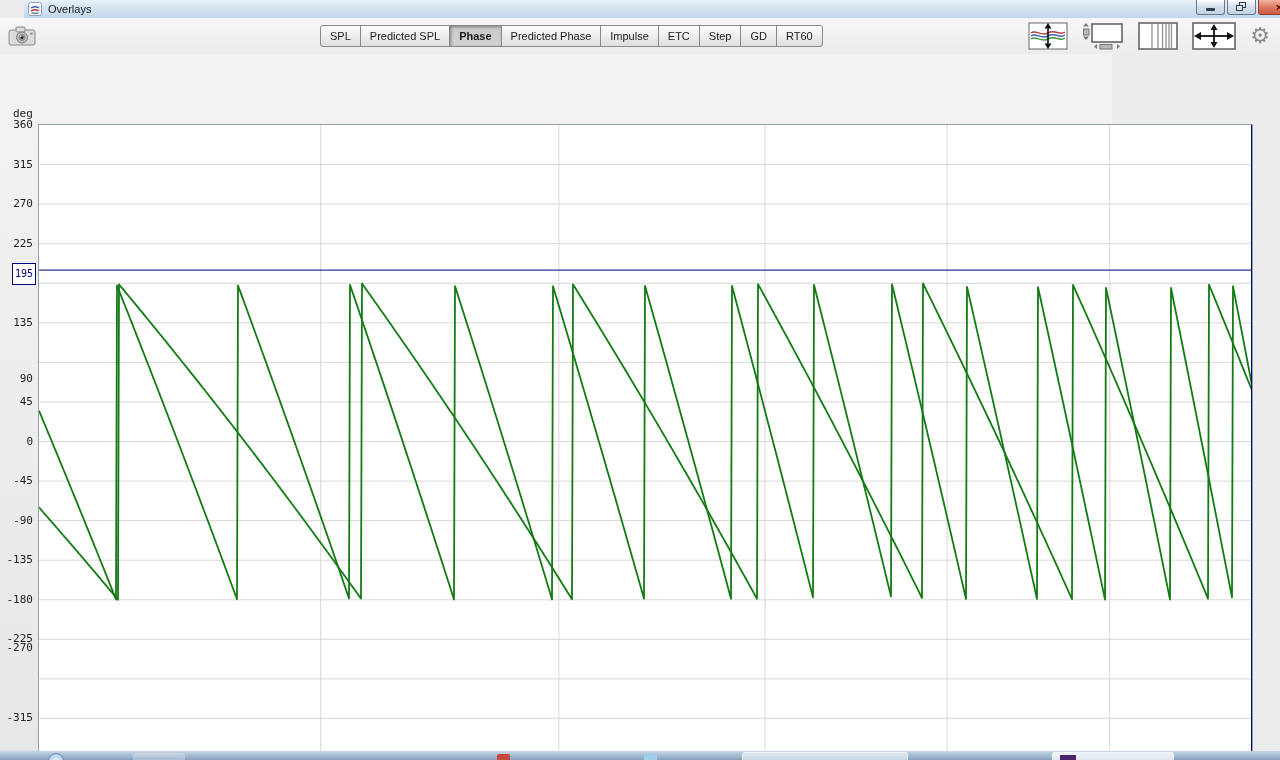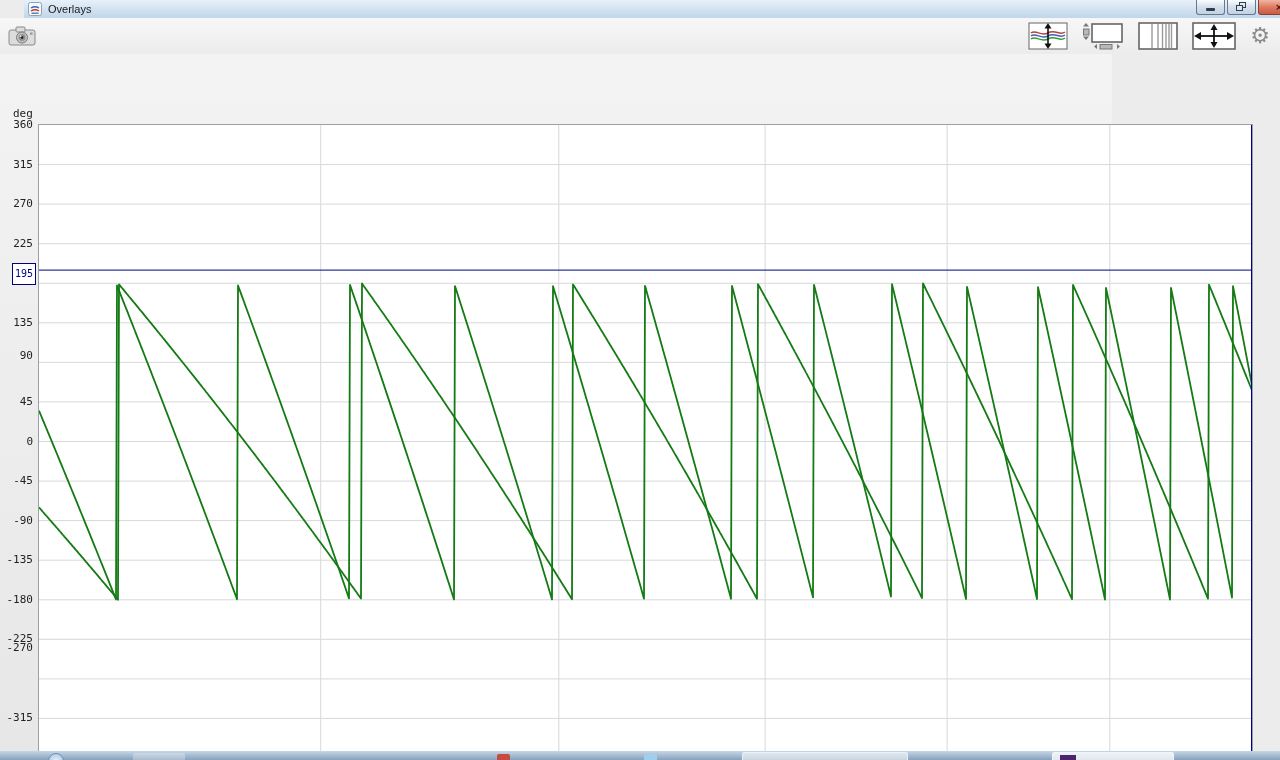--- a/index.html
+++ b/index.html
@@ -95,20 +95,31 @@
   <svg class="capture-btn" viewBox="0 0 30 22">
     <rect x="1" y="5" width="26" height="15" rx="2" fill="#dcdcdc" stroke="#8a8a8a"></rect>
     <rect x="8" y="2" width="9" height="5" rx="1" fill="#dcdcdc" stroke="#8a8a8a"></rect>
     <circle cx="14" cy="12.5" r="5.5" fill="#c2c2c2" stroke="#7a7a7a"></circle>
     <circle cx="14" cy="12.5" r="3.4" fill="#8f8f8f"></circle>
     <circle cx="14" cy="12.5" r="1.4" fill="#2a2a2a"></circle>
     <circle cx="12.6" cy="11.2" r="0.9" fill="#e9e9e9"></circle>
     <rect x="22" y="7.5" width="2.6" height="2.2" fill="#9a9a9a"></rect>
   </svg>
 
+  <div class="tab-group">
+    <div class="tab">SPL</div>
+    <div class="tab">Predicted SPL</div>
+    <div class="tab active">Phase</div>
+    <div class="tab">Predicted Phase</div>
+    <div class="tab">Impulse</div>
+    <div class="tab">ETC</div>
+    <div class="tab">Step</div>
+    <div class="tab">GD</div>
+    <div class="tab">RT60</div>
+  </div>
 
   <div class="right-icons">
     <svg class="ricon" width="40" height="28" viewBox="0 0 40 28">
       <rect x="1" y="1" width="38" height="26" fill="#fff" stroke="#666"></rect>
       <path d="M3,11 C8,7 13,15 20,11 C27,7 32,14 37,10" fill="none" stroke="#b94040" stroke-width="1.5"></path>
       <path d="M3,14 C8,10 13,18 20,14 C27,10 32,17 37,13" fill="none" stroke="#4060b9" stroke-width="1.5"></path>
       <path d="M3,17 C8,13 13,21 20,17 C27,13 32,20 37,16" fill="none" stroke="#3a9a3a" stroke-width="1.5"></path>
       <line x1="20" y1="5" x2="20" y2="23" stroke="#111" stroke-width="1.6"></line>
       <polygon points="20,1 16.5,6.5 23.5,6.5" fill="#111"></polygon>
       <polygon points="20,27 16.5,21.5 23.5,21.5" fill="#111"></polygon>
@@ -148,21 +159,21 @@
 
 <div class="chart-region">
   <div class="deg-label">deg</div>
   <div class="yticks">
       <span style="top: 64px;">360</span>
       <span style="top: 103.562px;">315</span>
       <span style="top: 143.125px;">270</span>
       <span style="top: 182.688px;">225</span>
       <span style="top: 205px; padding-left: 48px;">180</span>
       <span style="top: 261.812px;">135</span>
-      <span style="top: 295px;">90</span>
+      <span style="top: 318px;">90</span>
       <span style="top: 340.938px;">45</span>
       <span style="top: 380.5px;">0</span>
       <span style="top: 420.062px;">-45</span>
       <span style="top: 459.625px;">-90</span>
       <span style="top: 499.188px;">-135</span>
       <span style="top: 538.75px;">-180</span>
       <span style="top: 578.312px;">-225</span>
       <span style="top: 587px;">-270</span>
       <span style="top: 657.438px;">-315</span>
       <span style="top: 697px;">-360</span>

